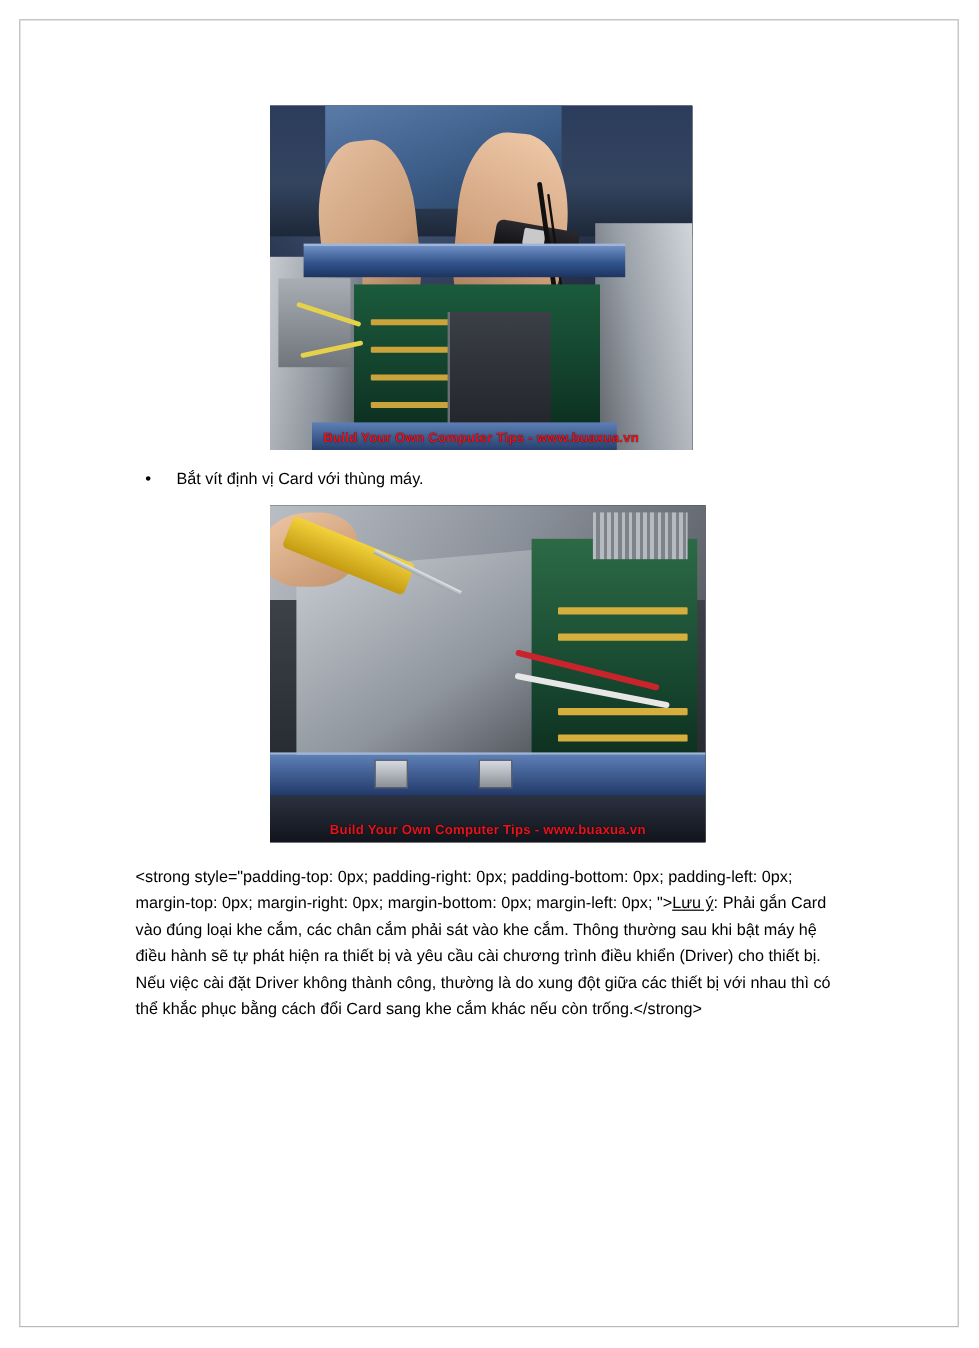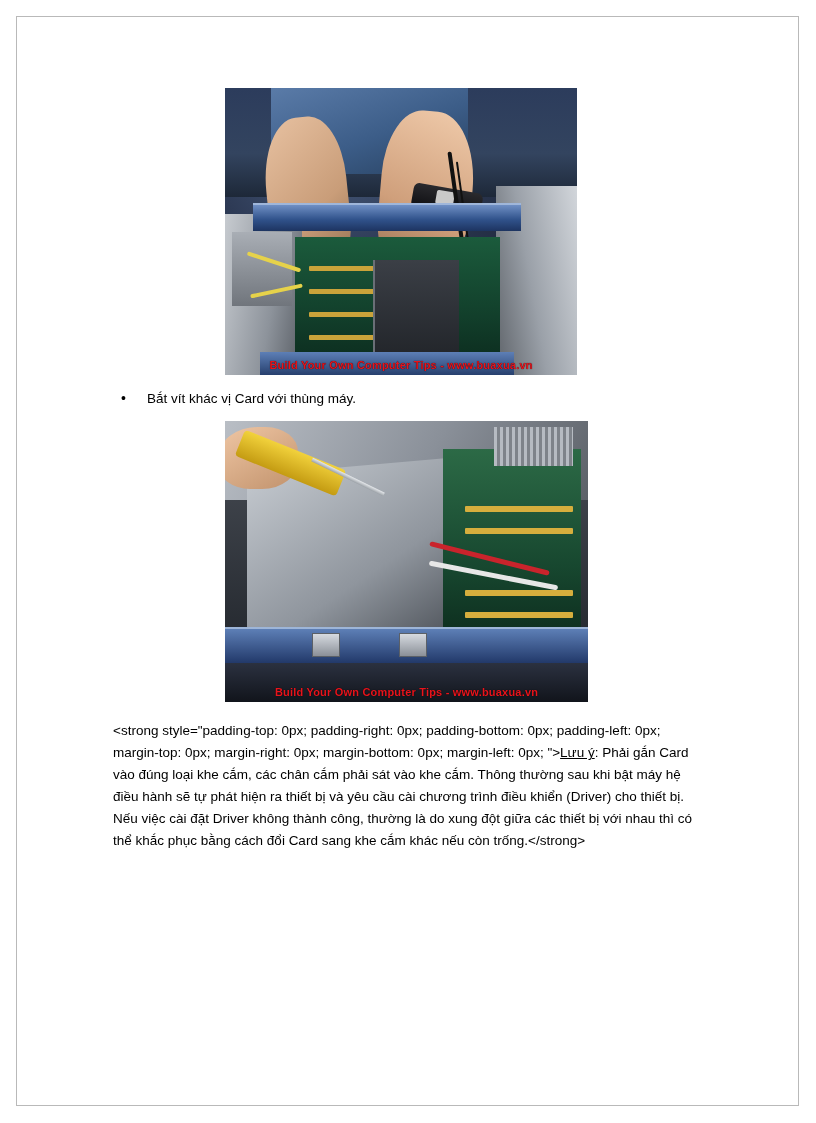--- a/index.html
+++ b/index.html
@@ -262,21 +262,21 @@
       <div class="f1-card"></div>
       <div class="f1-psu"></div>
       <div class="f1-cable" style="left:6%; top:60%; width:16%; height:4px; transform:rotate(18deg);"></div>
       <div class="f1-cable" style="left:7%; top:70%; width:15%; height:4px; transform:rotate(-12deg);"></div>
       <div class="f1-bluebar2"></div>
       <div class="watermark">Build Your Own Computer Tips - www.buaxua.vn</div>
     </div>
 
     <div class="bullet-row">
       <div class="bullet-dot">•</div>
-      <div class="bullet-text">Bắt vít khác vị Card với thùng máy.</div>
+      <div class="bullet-text">Bắt vít định vị Card với thùng máy.</div>
     </div>
 
     <div class="figure fig2">
       <div class="f2-bg"></div>
       <div class="f2-caseTop"></div>
       <div class="f2-caseInner"></div>
       <div class="f2-mb"></div>
       <div class="f2-heats"></div>
       <div class="f2-slot" style="right:4%; top:30%; width:30%;"></div>
       <div class="f2-slot" style="right:4%; top:38%; width:30%;"></div>

